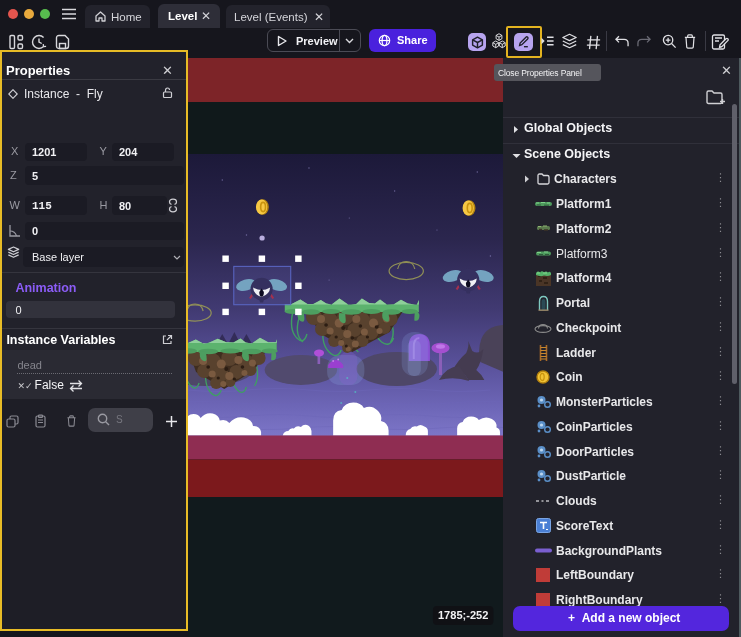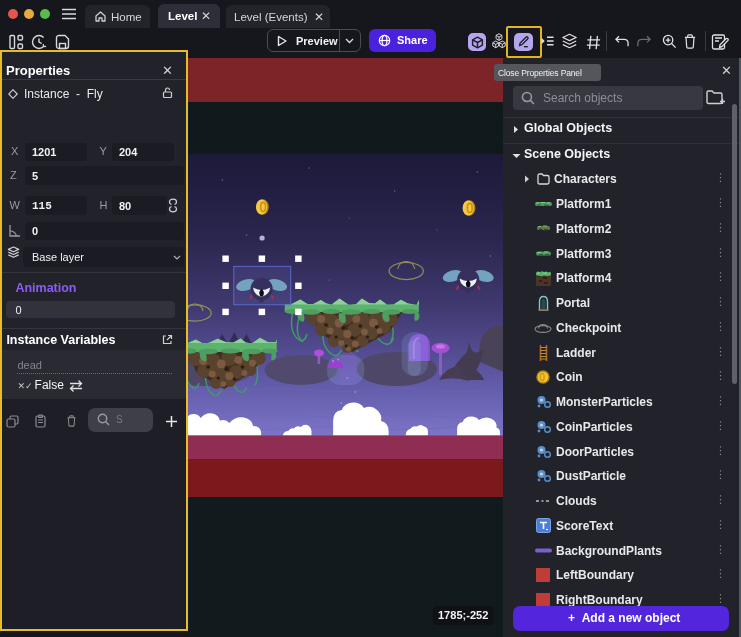--- a/index.html
+++ b/index.html
@@ -549,29 +549,20 @@
     </div>
     <svg class="abs" style="left:163.4px;top:16px" width="13" height="13" viewBox="0 0 13 13">
       <path d="M6.5 1 V12 M1 6.5 H12" stroke="#e8e8ec" stroke-width="1.5"></path>
     </svg>
   </div>
 </div>
 
 <div class="abs" id="rightpanel" style="left:503px;top:58px;width:238px;height:579px;background:#22222b;overflow:hidden;">
   <span class="abs" style="left:11px;top:3px;font-size:13px;font-weight:bold;color:#63636b;">Objects</span>
   <span class="abs" style="left:218px;top:5px;font-size:13px;color:#d0d0d4;">✕</span>
-  <div class="abs" style="left:10px;top:28px;width:190px;height:24px;background:#383840;border-radius:4px;">
-    <svg class="abs" style="left:8px;top:5px" width="14" height="14" viewBox="0 0 13 13">
-      <g fill="none" stroke="#9a9aa2" stroke-width="1.4">
-            <circle cx="5.5" cy="5.5" r="4.2"></circle>
-            <path d="M8.7 8.7 L12 12"></path>
-          </g>
-    </svg>
-    <span class="abs" style="left:30px;top:5px;font-size:12px;color:#8d8d95;">Search objects</span>
-  </div>
   <svg class="abs" style="left:203px;top:31px" width="20" height="18" viewBox="0 0 20 18">
     <path d="M1 3.5 Q1 2 2.5 2 H6 L8 4 H14.5 Q16 4 16 5.5 V13 Q16 14.5 14.5 14.5 H2.5 Q1 14.5 1 13 Z" fill="none" stroke="#d0d0d4" stroke-width="1.4"></path>
     <path d="M16.5 10 v5 M14 12.5 h5" stroke="#d0d0d4" stroke-width="1.4"></path>
   </svg>
   <div class="abs" style="left:0;top:59px;width:238px;height:1px;background:#30303a;"></div>
   <svg class="abs" style="left:10px;top:67px" width="6" height="9" viewBox="0 0 6 9">
         <path d="M1 1 L5 4.5 L1 8 Z" fill="#e0e0e4"></path>
       </svg>
   <span class="abs" style="left:21px;top:63px;font-size:12.5px;font-weight:bold;color:#f4f4f6;">Global Objects</span>
   <div class="abs" style="left:0;top:85px;width:238px;height:1px;background:#30303a;"></div>
@@ -599,21 +590,21 @@
         <path d="M1 1.5 h3 M6 1 h4" stroke="#8fb573" stroke-width="1"></path>
         <path d="M2 4.5 h3 M7 5 h4" stroke="#3d3327" stroke-width="1.3"></path>
       </svg>
   <span class="abs" style="left:53px;top:163.8px;font-size:12px;font-weight:bold;color:#e8e8ea;">Platform2</span>
   <span class="abs" style="left:212px;top:162.8px;font-size:11px;color:#8a8a90;letter-spacing:0;">⋮</span>
   <svg class="abs" style="left:33px;top:193.0px" width="15" height="5" viewBox="0 0 15 5">
         <rect x="0" y="0.5" width="15" height="4" rx="2" fill="#4f9b5e"></rect>
         <path d="M1 1.5 h4 M8 1 h4" stroke="#7fd08a" stroke-width="1"></path>
         <path d="M3 3.5 h4 M9 3.5 h4" stroke="#2e5c3a" stroke-width="1"></path>
       </svg>
-  <span class="abs" style="left:53px;top:188.5px;font-size:12px;font-weight:bold;color:#e8e8ea;">Platform3</span>
+  <span class="abs" style="left:53px;top:188.5px;font-size:12px;font-weight:normal;color:#e8e8ea;">Platform3</span>
   <span class="abs" style="left:212px;top:187.5px;font-size:11px;color:#8a8a90;letter-spacing:0;">⋮</span>
   <svg class="abs" style="left:33px;top:212.3px" width="15" height="16" viewBox="0 0 15 16">
         <rect x="0" y="3" width="15" height="13" fill="#4a3526"></rect>
         <path d="M2 6 h3 M7 8 h4 M3 11 h3 M8 13 h4" stroke="#2a1c12" stroke-width="1.3"></path>
         <path d="M0 3 Q2 0.5 4 2.5 Q6 0 8 2.5 Q10 0.5 12 2.5 Q13.5 1 15 3 L15 5 Q12 6.5 8 5.5 Q4 7 0 5 Z" fill="#55b36a"></path>
         <path d="M1 3 h3 M7 3 h4" stroke="#83d98c" stroke-width="1"></path>
       </svg>
   <span class="abs" style="left:53px;top:213.3px;font-size:12px;font-weight:bold;color:#e8e8ea;">Platform4</span>
   <span class="abs" style="left:212px;top:212.3px;font-size:11px;color:#8a8a90;letter-spacing:0;">⋮</span>
   <svg class="abs" style="left:35px;top:237.0px" width="11" height="16" viewBox="0 0 11 16">

